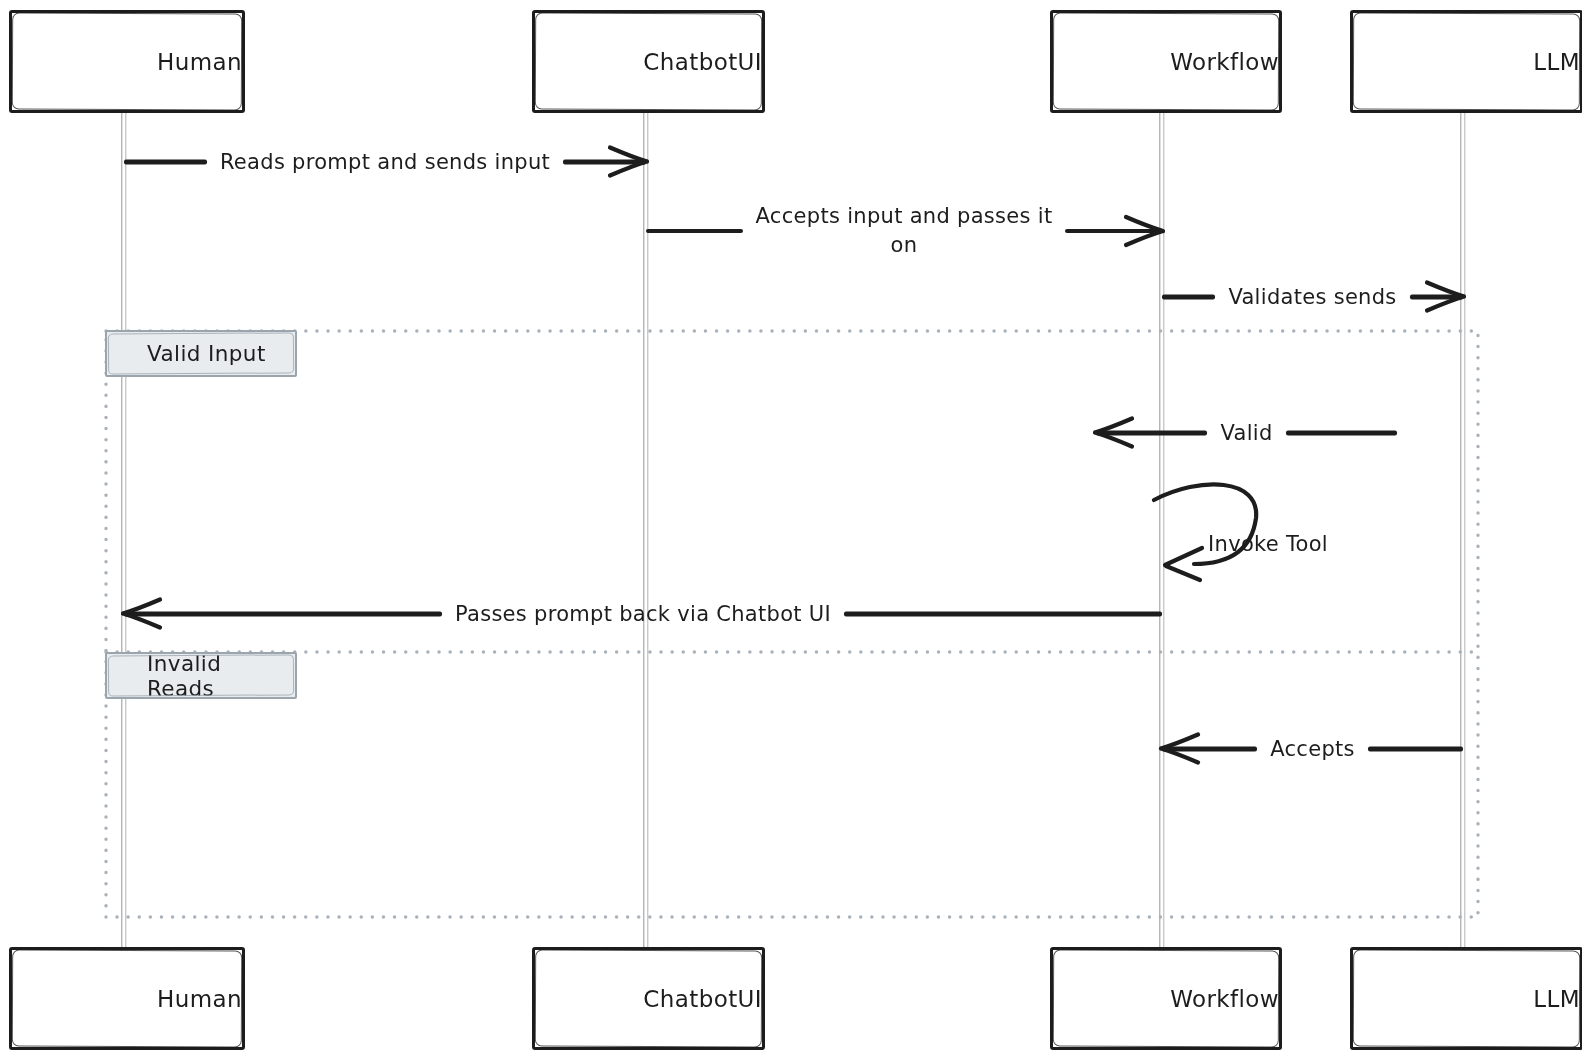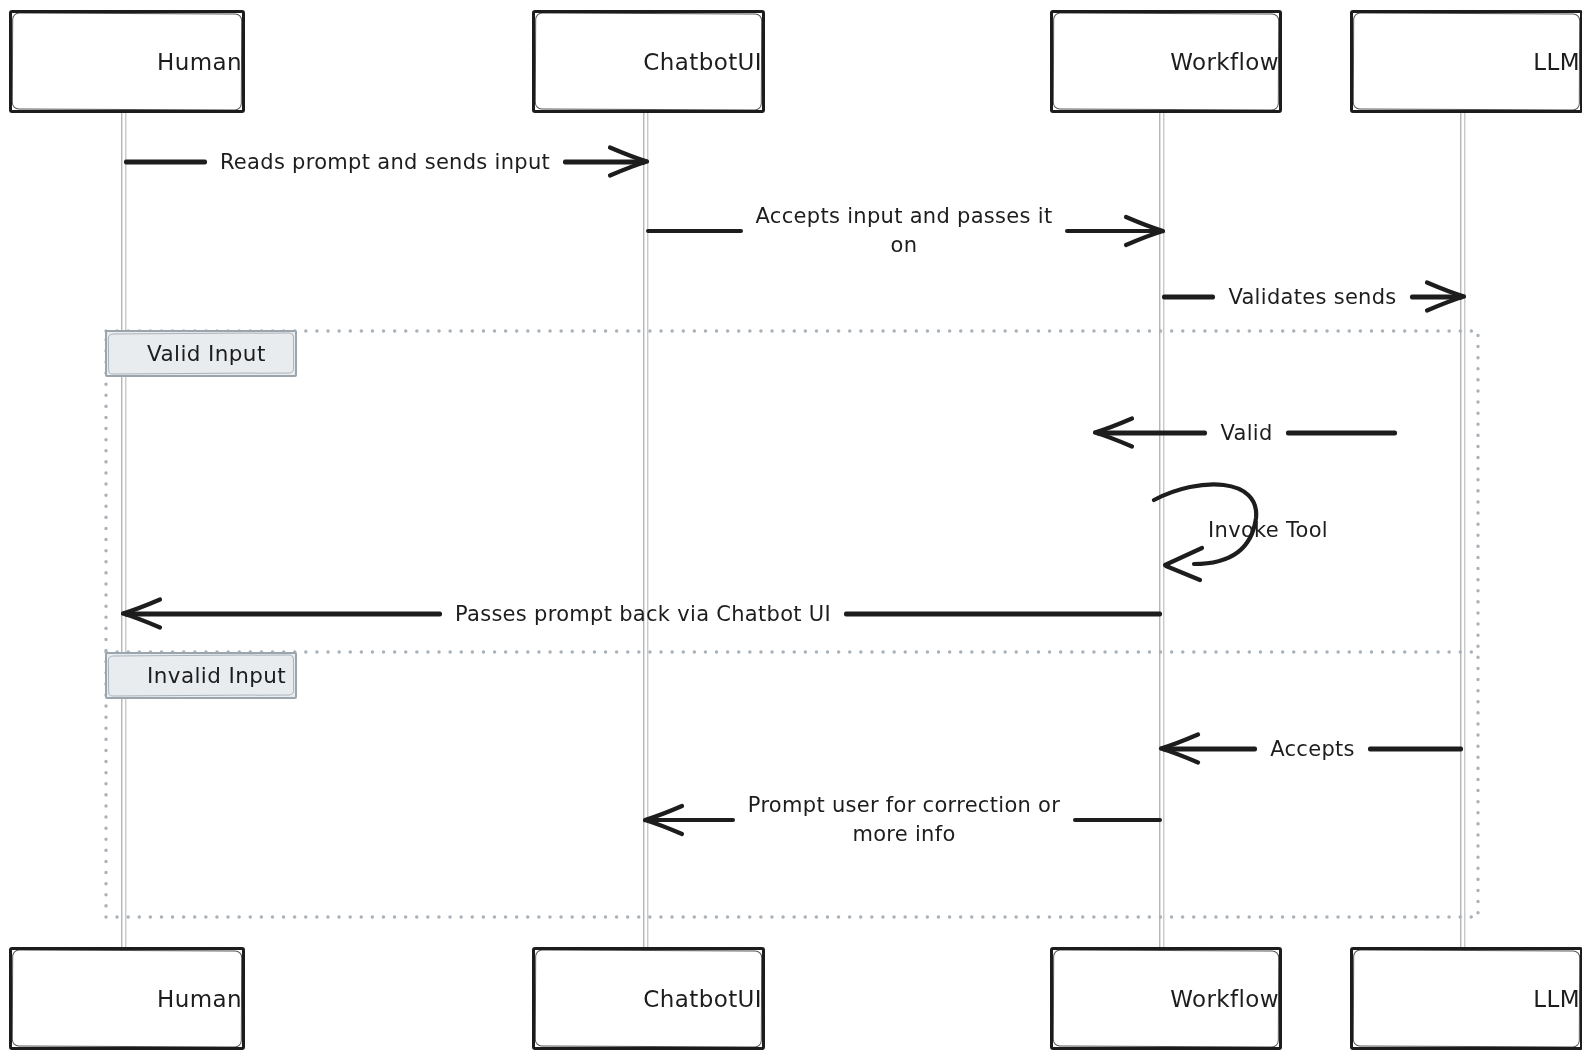--- a/index.html
+++ b/index.html
@@ -50,21 +50,21 @@
   .mlabel{
     grid-column:2;padding:0 13px;font-size:21px;letter-spacing:.3px;line-height:1.38;
     white-space:pre-line;text-align:center;
   }
   .ahead{position:absolute;top:50%;transform:translateY(-50%);}
   .ahead.r{right:-4px;}
   .ahead.l{left:-4px;}
 
   .loop-svg{position:absolute;left:1148px;top:474px;z-index:3;}
   .loop-label{
-    position:absolute;left:1268px;top:530px;transform:translate(-50%,-50%);z-index:3;
+    position:absolute;left:1268px;top:544px;transform:translate(-50%,-50%);z-index:3;
     font-size:21px;letter-spacing:.3px;white-space:nowrap;
   }
 </style>
 </head>
 <body>
 
 <div class="canvas">
 
   <div class="lifeline" style="left:124px"></div>
   <div class="lifeline" style="left:646px"></div>
@@ -130,36 +130,27 @@
 
   <div class="msg" style="left:1162px;width:301px;top:749px">
     <div class="seg"></div>
     <div class="mlabel">Accepts</div>
     <div class="seg"></div>
     <svg class="ahead l" width="46" height="36" viewBox="0 0 46 36">
       <path d="M40 4 C26 10, 13 15, 3 18 M40 32 C26 26, 13 21, 3 18" fill="none" stroke="#1d1d1d" stroke-width="4.2" stroke-linecap="round"></path>
     </svg>
   </div>
 
-  <div class="msg" style="left:646px;width:516px;top:820px">
-    <div class="seg"></div>
-    <div class="mlabel">Prompt user for correction or
-more info</div>
-    <div class="seg"></div>
-    <svg class="ahead l" width="46" height="36" viewBox="0 0 46 36">
-      <path d="M40 4 C26 10, 13 15, 3 18 M40 32 C26 26, 13 21, 3 18" fill="none" stroke="#1d1d1d" stroke-width="4.2" stroke-linecap="round"></path>
-    </svg>
-  </div>
 
 
   <div class="frame-label" style="top:330px">
     <span>Valid Input</span>
   </div>
   <div class="frame-label" style="top:652px">
-    <span>Invalid Input</span>
+    <span>Invalid Reads</span>
   </div>
 
   <div class="actor" style="left:9px;top:10px;width:230px">
       <span>Human</span>
     </div>
   <div class="actor" style="left:532px;top:10px;width:227px">
       <span>ChatbotUI</span>
     </div>
   <div class="actor" style="left:1050px;top:10px;width:226px">
       <span>Workflow</span>

